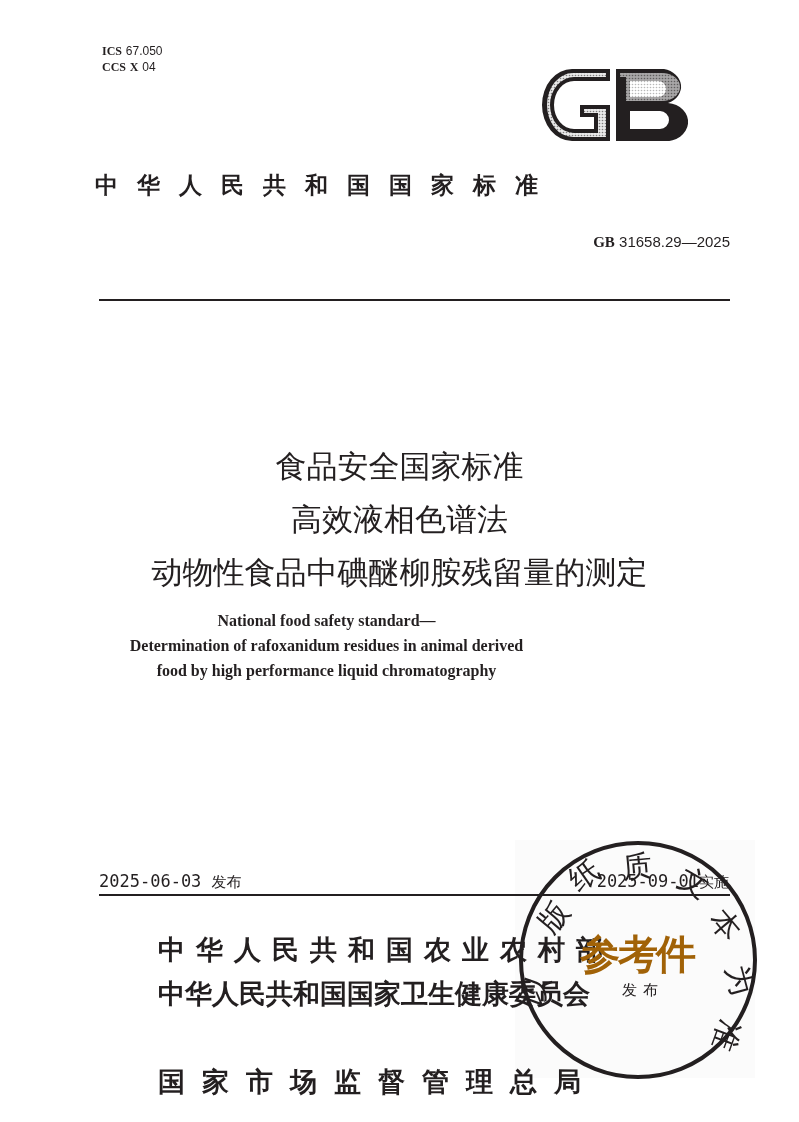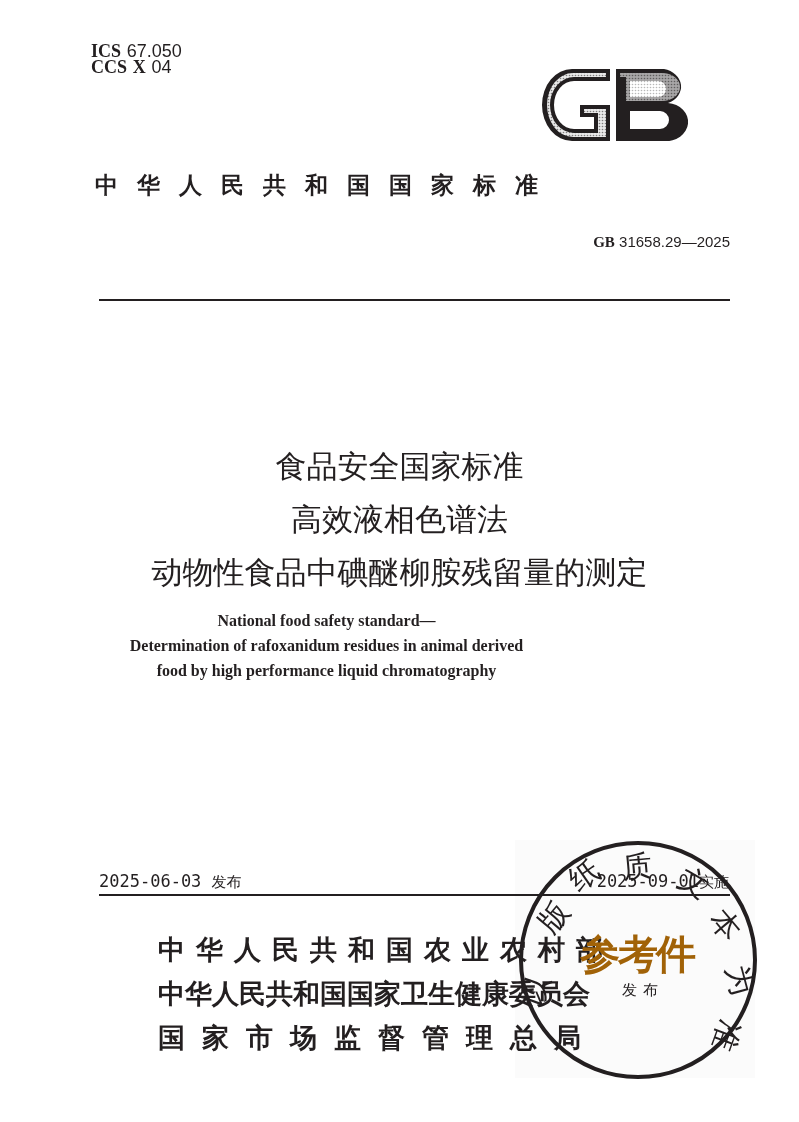--- a/index.html
+++ b/index.html
@@ -1,19 +1,19 @@
 <!DOCTYPE html>
 <html><head>
 <meta charset="utf-8">
 <style>
   html, body { margin: 0; padding: 0; background: #ffffff; }
   body { width: 799px; height: 1122px; position: relative; overflow: hidden;
          font-family: "DejaVu Serif", serif; color: #231f20; }
   .abs { position: absolute; }
-  .codes { left: 91px; top: 43px; font-size: 18px; line-height: 16px; }
+  .codes { left: 102px; top: 43px; font-size: 12px; line-height: 16px; }
   .codes .lbl { font-family: "Liberation Serif", serif; font-weight: bold; }
   .codes .val { font-family: "Liberation Sans", sans-serif; }
   .gb-logo { left: 538px; top: 65px; width: 152px; height: 80px; }
   .std-type { left: 95px; top: 170px; width: 640px; font-size: 23px; letter-spacing: 19px;
               font-family: "DejaVu Sans", sans-serif; font-weight: bold; white-space: nowrap; }
   .std-no { right: 69px; top: 233px; font-size: 15px; font-family: "Liberation Sans", sans-serif; }
   .std-no .gbp { font-family: "Liberation Serif", serif; font-weight: bold; }
   .rule { height: 2px; background: #231f20; }
   .title-cn { left: 0; width: 799px; top: 440px; text-align: center; font-size: 31px;
               line-height: 53px; font-family: "DejaVu Sans", sans-serif; }
@@ -21,21 +21,21 @@
               line-height: 25px; font-family: "Liberation Serif", serif; font-weight: bold; }
   .date-pub { left: 99px; top: 871px; font-size: 17px; font-family: "DejaVu Sans Mono", monospace; }
   .date-pub .w, .date-eff .w { font-family: "DejaVu Sans", sans-serif; font-size: 15px; }
   .date-eff { right: 70px; top: 871px; font-size: 17px; font-family: "DejaVu Sans Mono", monospace; }
   .stamp-bg { left: 515px; top: 840px; width: 240px; height: 238px; background: #fbfbfb; }
   .issuers { left: 158px; top: 928px; font-family: "DejaVu Serif", serif; font-weight: bold;
              font-size: 27px; line-height: 44px; white-space: nowrap; }
   .issuers div { height: 44px; }
   .i1 { letter-spacing: 11px; }
   .i2 { letter-spacing: 0px; }
-  .i3 { letter-spacing: 17px; }
+  .i3 { letter-spacing: 17px; margin-top: 44px; }
   .issue-word { left: 622px; top: 981px; font-size: 15px; letter-spacing: 6px;
                 font-family: "DejaVu Sans", sans-serif; }
   .stamp { left: 518px; top: 840px; width: 240px; height: 240px; }
   .stamp-mark { left: 580px; top: 927px; font-size: 40px; color: #a16207; font-weight: bold;
                 font-family: "DejaVu Sans", sans-serif; letter-spacing: -2px; }
 </style>
 </head>
 <body>
 
 <div class="abs codes">

